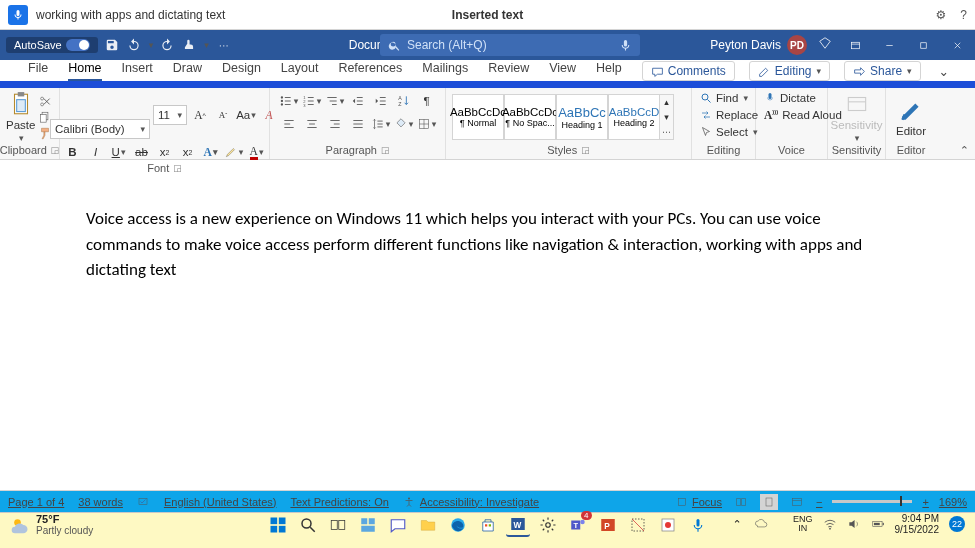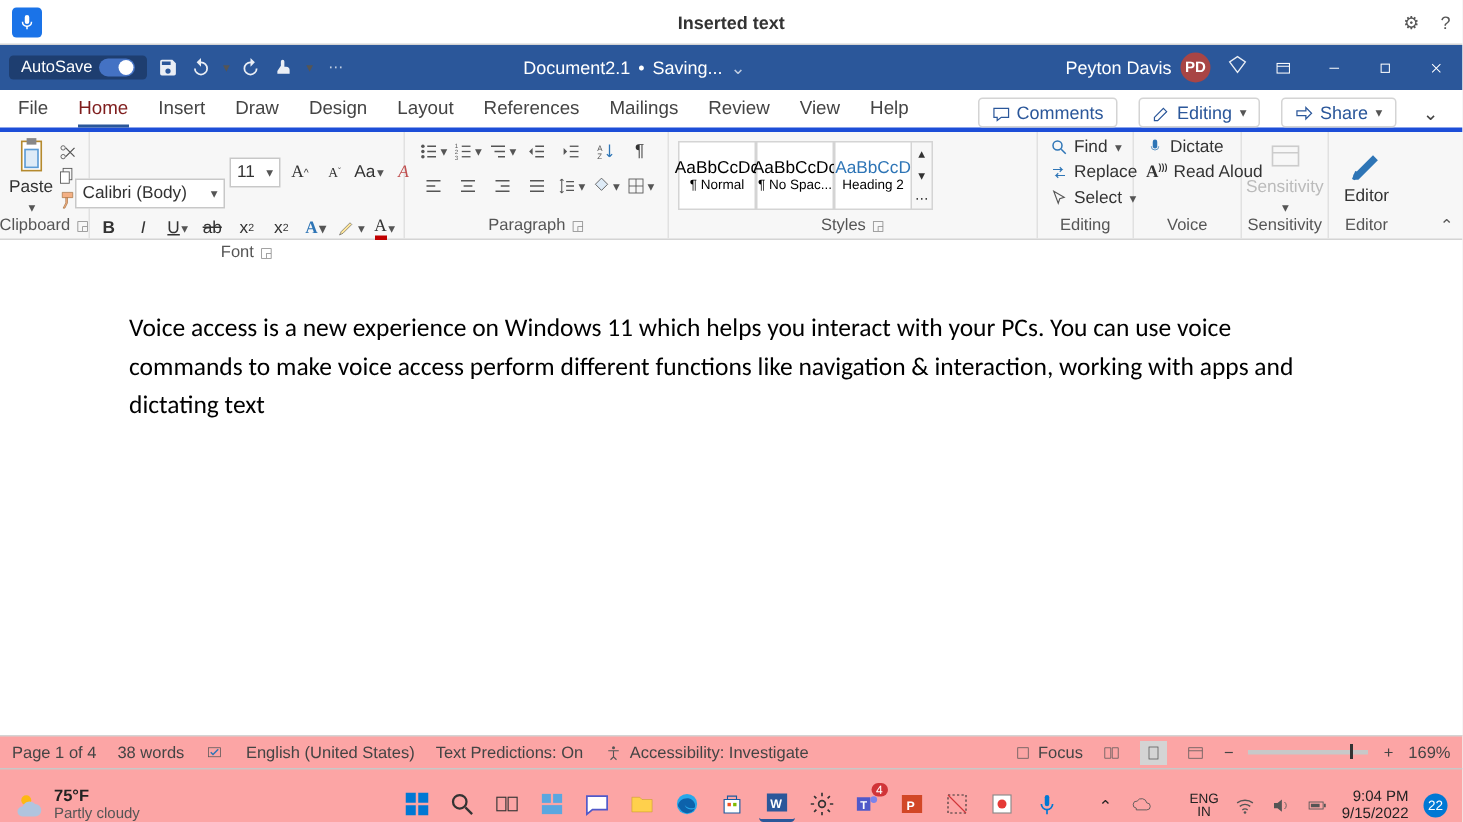--- a/index.html
+++ b/index.html
@@ -26,23 +26,23 @@
 .searchbox { position:absolute; left:380px; width:260px; height:22px; background:#3d6bb3; border-radius:3px; display:flex; align-items:center; padding:0 8px; gap:6px; color:#cfe0f7;}
 .searchbox svg{width:13px;height:13px;fill:#cfe0f7;}
 .searchbox .mic2{ margin-left:auto; }
 .ts-right{ margin-left:auto; display:flex; align-items:flex-start; gap:10px;}
 .ts-right .user{display:flex; align-items:center; gap:6px;}
 .ts-right .avatar{width:20px;height:20px;border-radius:50%;background:#a84545;display:flex;align-items:center;justify-content:center;font-size:10px;font-weight:600;}
 .winbtn{width:24px;height:20px;display:flex;align-items:center;justify-content:center;}
 .winbtn svg{width:11px;height:11px;fill:#fff;}
 
 
-.tabs { height: 28px; background:#fff; border-bottom:3px solid #1d4ed8; display:flex; align-items:flex-end; padding:0 12px; font-size:12.5px; gap:20px; position:relative;}
+.tabs { height: 28px; background:#fff; border-bottom:7px solid #1d4ed8; display:flex; align-items:flex-end; padding:0 28px; font-size:12.5px; gap:20px; position:relative;}
 .tabs .tab{ padding:4px 0 6px; color:#444; cursor:default;}
-.tabs .tab.active{ color:#7f1d1d; box-shadow: inset 0 -2px 0 #2b579a; font-weight:400;}
+.tabs .tab.active{ color:#000000; box-shadow: inset 0 -2px 0 #2b579a; font-weight:400;}
 .tabs .right-tabs{margin-left:auto; display:flex; gap:14px; align-items:center;}
 .rt-btn{display:flex;align-items:center;gap:4px;padding:2px 8px;border:1px solid #d4d4d4;border-radius:3px;color:#2b579a;font-size:12px;}
 .rt-btn.share{background:#fff;}
 .rt-btn svg{width:13px;height:13px;fill:#2b579a;}
 .tabs .end-chev{ color:#444; padding:0 4px;}
 
 
 .ribbon{ height:72px; background:#f7f7f7; border-bottom:1px solid #d4d4d4; display:flex; position:relative; font-size:11.5px; color:#333;}
 .group{ border-right:1px solid #e1e1e1; padding:3px 6px 2px; display:flex; flex-direction:column; justify-content:space-between;}
 .group .g-body{flex:1; display:flex; gap:3px; align-items:center;}
@@ -77,29 +77,29 @@
 .big-vert{display:flex;flex-direction:column;align-items:center;gap:2px;width:46px;}
 .big-vert .ico{width:26px;height:26px;}
 .big-vert.disabled{color:#bbb;}
 .ribbon-collapse{position:absolute;right:6px;bottom:2px;font-size:11px;color:#555;}
 
 
 .docarea{height:330px;background:#fff;overflow:hidden;}
 .doc-content{padding:46px 86px 0;font-size:17px;line-height:1.5;color:#000;font-family: Calibri, Arial, sans-serif;}
 
 
-.statusbar{height:22px;background:#fca5a5;border-top:1px solid #d4d4d4;display:flex;align-items:center;font-size:11px;color:#444;padding:0 8px;gap:14px;}
+.statusbar{height:22px;background:#0ea5e9;border-top:1px solid #d4d4d4;display:flex;align-items:center;font-size:11px;color:#444;padding:0 8px;gap:14px;text-decoration:underline;}
 .statusbar .right{margin-left:auto;display:flex;align-items:center;gap:10px;text-align:right;}
 .view-btn{width:18px;height:16px;display:flex;align-items:center;justify-content:center;border:1px solid transparent;}
 .view-btn.active{background:#d4d4d4;}
 .zoom-track{width:80px;height:3px;background:#c8c8c8;position:relative;}
 .zoom-track .thumb{position:absolute;width:2px;height:10px;background:#333;top:-4px;left:68px;}
 
 
-.taskbar{height:36px;background:#fca5a5;border-top:1px solid #c8c8c8;display:flex;align-items:flex-end;padding:0 10px;font-size:11px;color:#222;position:relative;}
+.taskbar{height:36px;background:#fef9c3;border-top:1px solid #c8c8c8;display:flex;align-items:flex-start;padding:0 10px;font-size:11px;color:#222;position:relative;}
 .weather{display:flex;align-items:center;gap:6px;}
 .weather .sun{width:20px;height:20px;}
 .tb-center{position:absolute;left:50%;transform:translateX(-50%);display:flex;gap:6px;align-items:center;}
 .tb-center .app{width:24px;height:24px;display:flex;align-items:center;justify-content:center;border-radius:3px;}
 .tb-right{margin-left:auto;display:flex;align-items:center;gap:10px;}
 .tb-right .lang{display:flex;flex-direction:column;line-height:1;font-size:9px;text-align:center;margin-left:15px;}
 .tb-right .clock{display:flex;flex-direction:column;line-height:1.1;font-size:10px;text-align:right;}
 .tray-ico{width:14px;height:14px;display:flex;align-items:center;justify-content:center;}
 .notif-badge{width:16px;height:16px;border-radius:50%;background:#0078d4;color:#fff;display:flex;align-items:center;justify-content:center;font-size:9px;}
 
@@ -108,20 +108,21 @@
 </style>
 </head>
 <body>
 
 <div class="voice-bar">
   <div class="mic">
     <svg viewBox="0 0 24 24">
         <path d="M12 14a3 3 0 0 0 3-3V5a3 3 0 0 0-6 0v6a3 3 0 0 0 3 3zm5-3a5 5 0 0 1-10 0H5a7 7 0 0 0 6 6.9V21h2v-3.1A7 7 0 0 0 19 11z"></path>
       </svg>
   </div>
+  <span>working with apps and dictating text</span>
   <span class="center">Inserted text</span>
   <div class="right">
     <span>⚙</span>
     <span>?</span>
   </div>
 </div>
 
 <div class="titlebar">
   <div class="ts-left">
     <div class="autosave">
@@ -150,20 +151,29 @@
         </svg>
       </div>
     <span class="small-chev">▾</span>
     <span style="opacity:.7;margin-left:4px;font-size:10px;">⋯</span>
   </div>
   <div class="doc-name">
     <span>Document2.1</span>
     <span>&nbsp;•&nbsp;</span>
     <span>Saving...</span>
     <span class="chev">&nbsp;⌄</span>
+  </div>
+  <div class="searchbox">
+    <svg viewBox="0 0 24 24">
+        <path d="M15.5 14h-.8l-.3-.3A6.5 6.5 0 1 0 14 15.5l.3.3v.8l5 5 1.5-1.5zm-6 0A4.5 4.5 0 1 1 14 9.5 4.5 4.5 0 0 1 9.5 14z"></path>
+      </svg>
+    <span>Search (Alt+Q)</span>
+    <svg class="mic2" viewBox="0 0 24 24">
+        <path d="M12 14a3 3 0 0 0 3-3V5a3 3 0 0 0-6 0v6a3 3 0 0 0 3 3zm5-3a5 5 0 0 1-10 0H5a7 7 0 0 0 6 6.9V21h2v-3.1A7 7 0 0 0 19 11z"></path>
+      </svg>
   </div>
   <div class="ts-right">
     <div class="user">
       <span>Peyton Davis</span>
       <div class="avatar">PD</div>
     </div>
     <div class="tb-ico">
         <svg viewBox="0 0 24 24">
           <path fill="none" stroke="#fff" stroke-width="1.5" d="M12 3l9 6-9 12L3 9z"></path>
         </svg>
@@ -441,20 +451,24 @@
   <div class="group" style="width:246px;">
     <div class="g-body">
       <div class="style-gallery">
         <div class="style-card">
             <span class="prev">AaBbCcDc</span>
             <span>¶ Normal</span>
           </div>
         <div class="style-card">
             <span class="prev">AaBbCcDc</span>
             <span>¶ No Spac...</span>
+          </div>
+        <div class="style-card">
+            <span class="prev" style="color:#2e75b6;font-size:13px;">AaBbCc</span>
+            <span>Heading 1</span>
           </div>
         <div class="style-card">
             <span class="prev" style="color:#2e75b6;">AaBbCcD</span>
             <span>Heading 2</span>
           </div>
         <div class="gallery-scroll">
             <div>▴</div>
             <div>▾</div>
             <div>⋯</div>
           </div>

